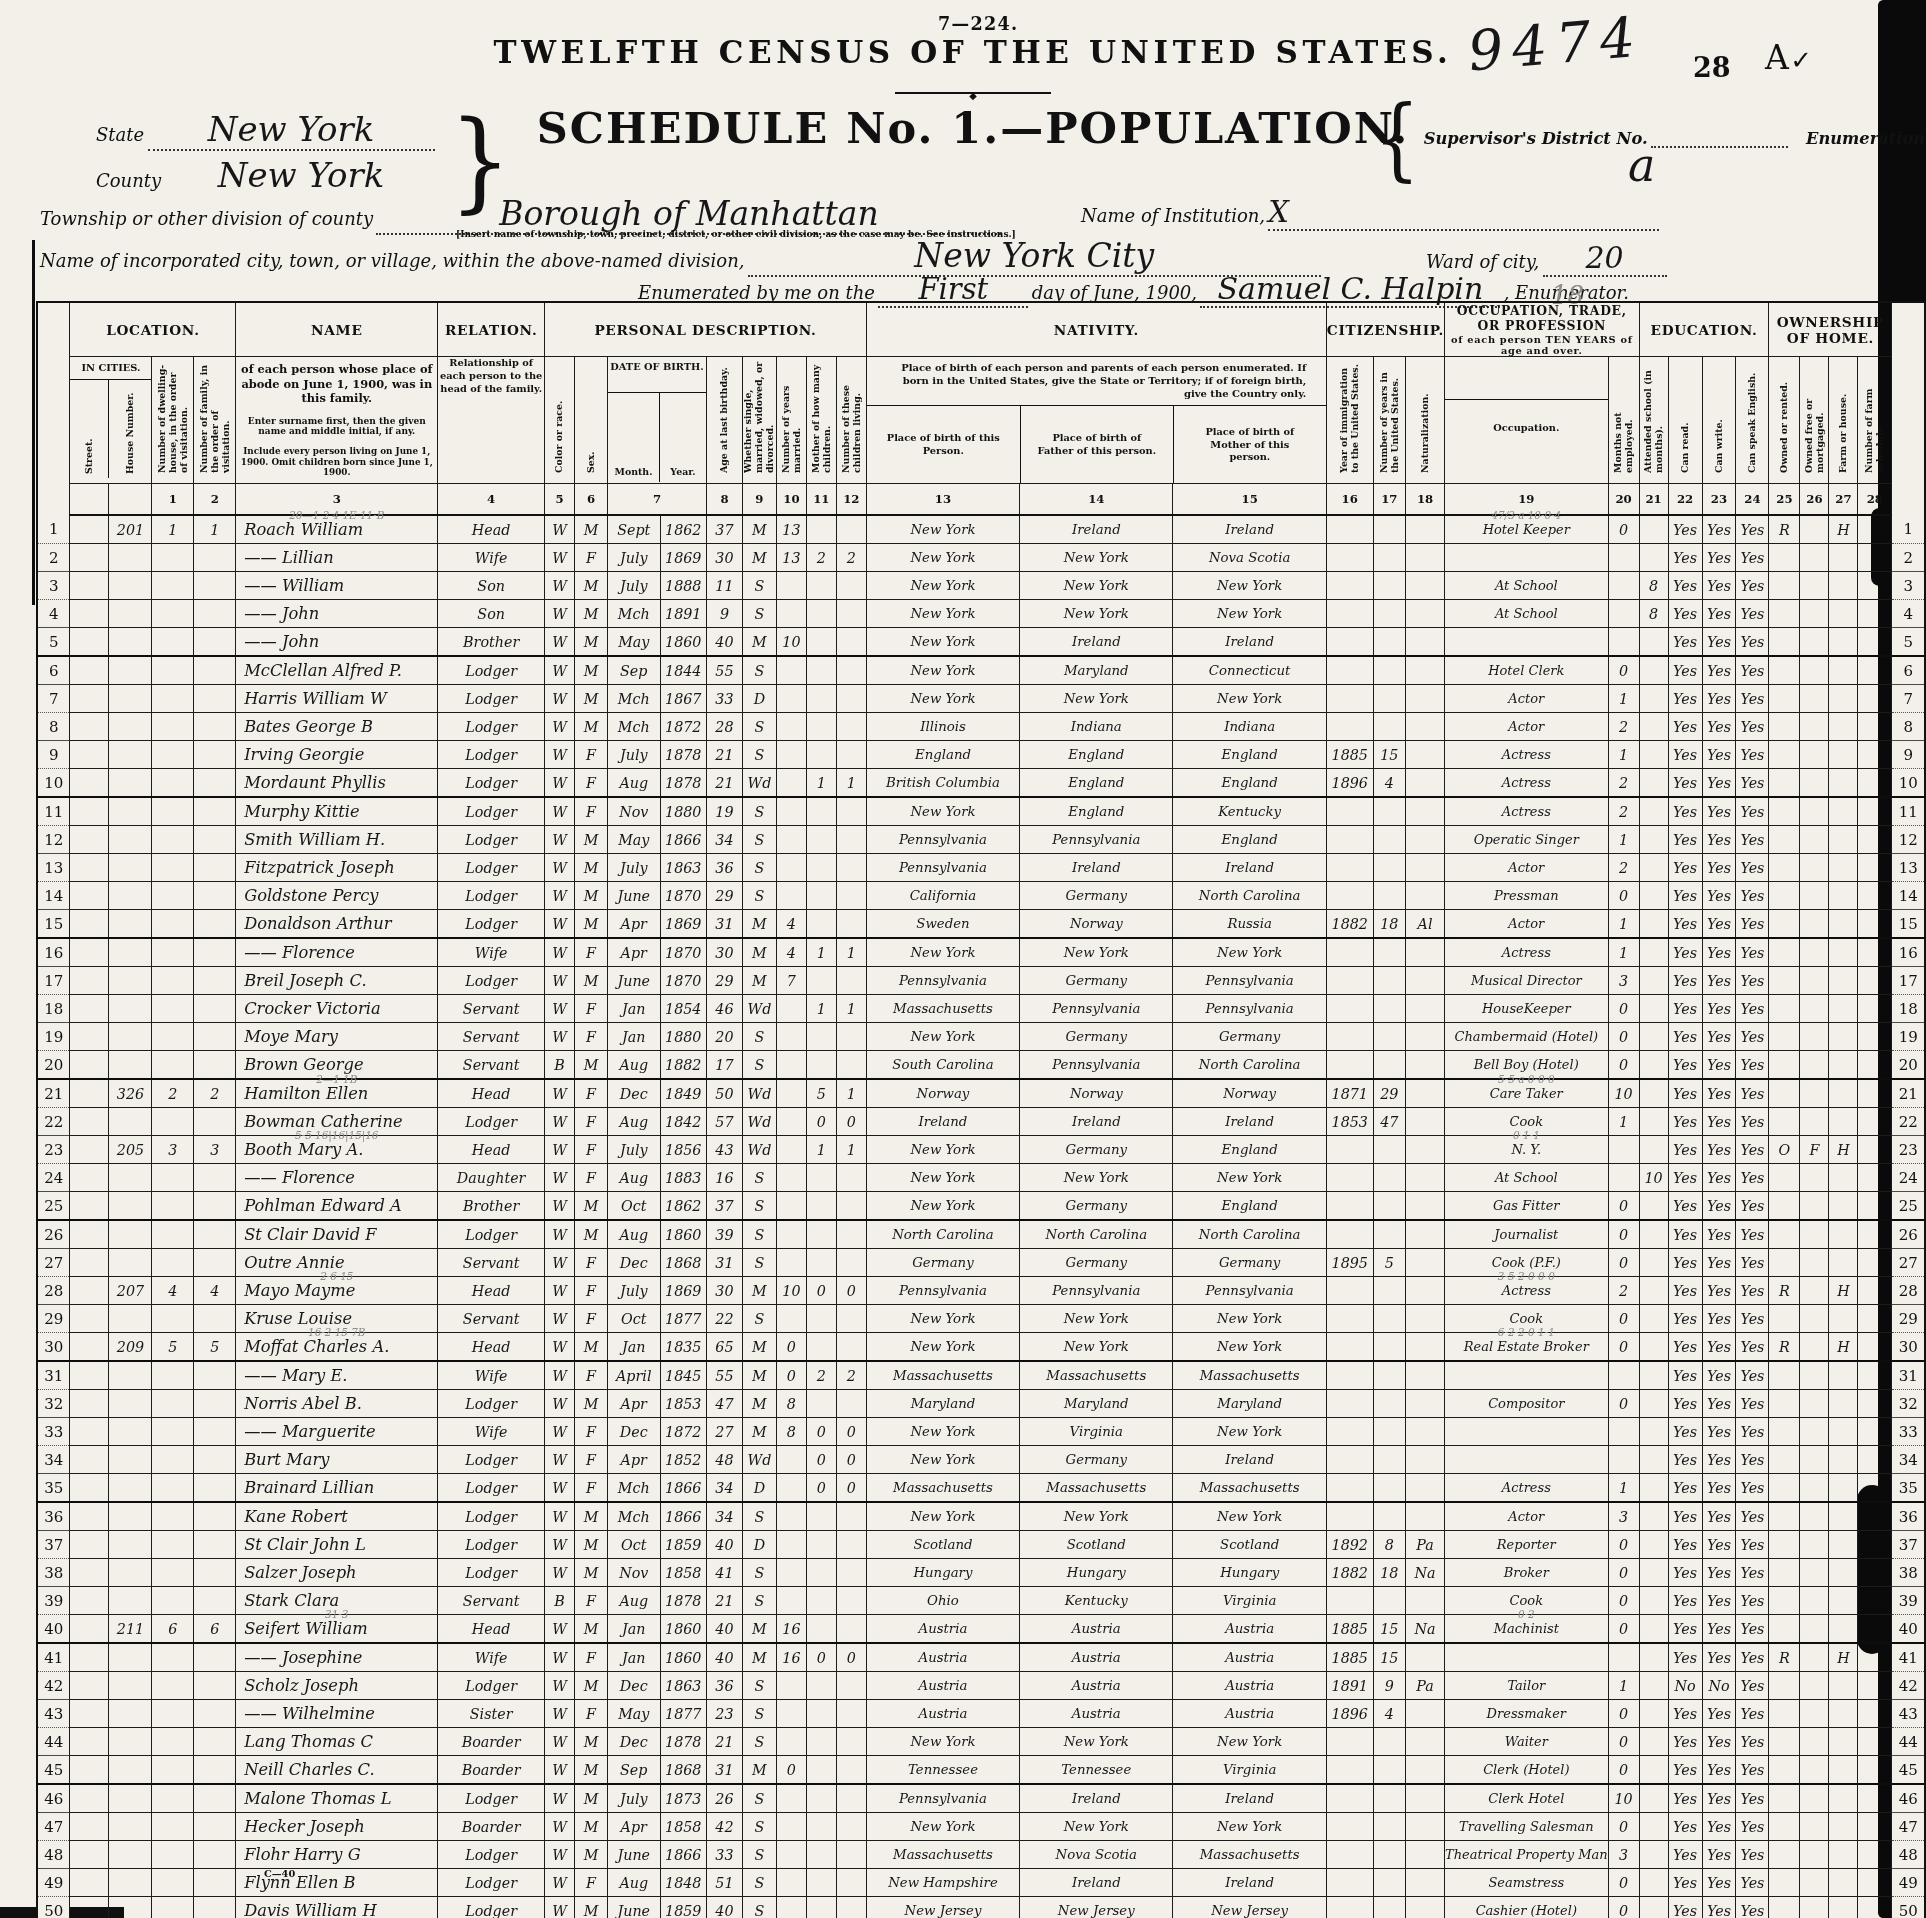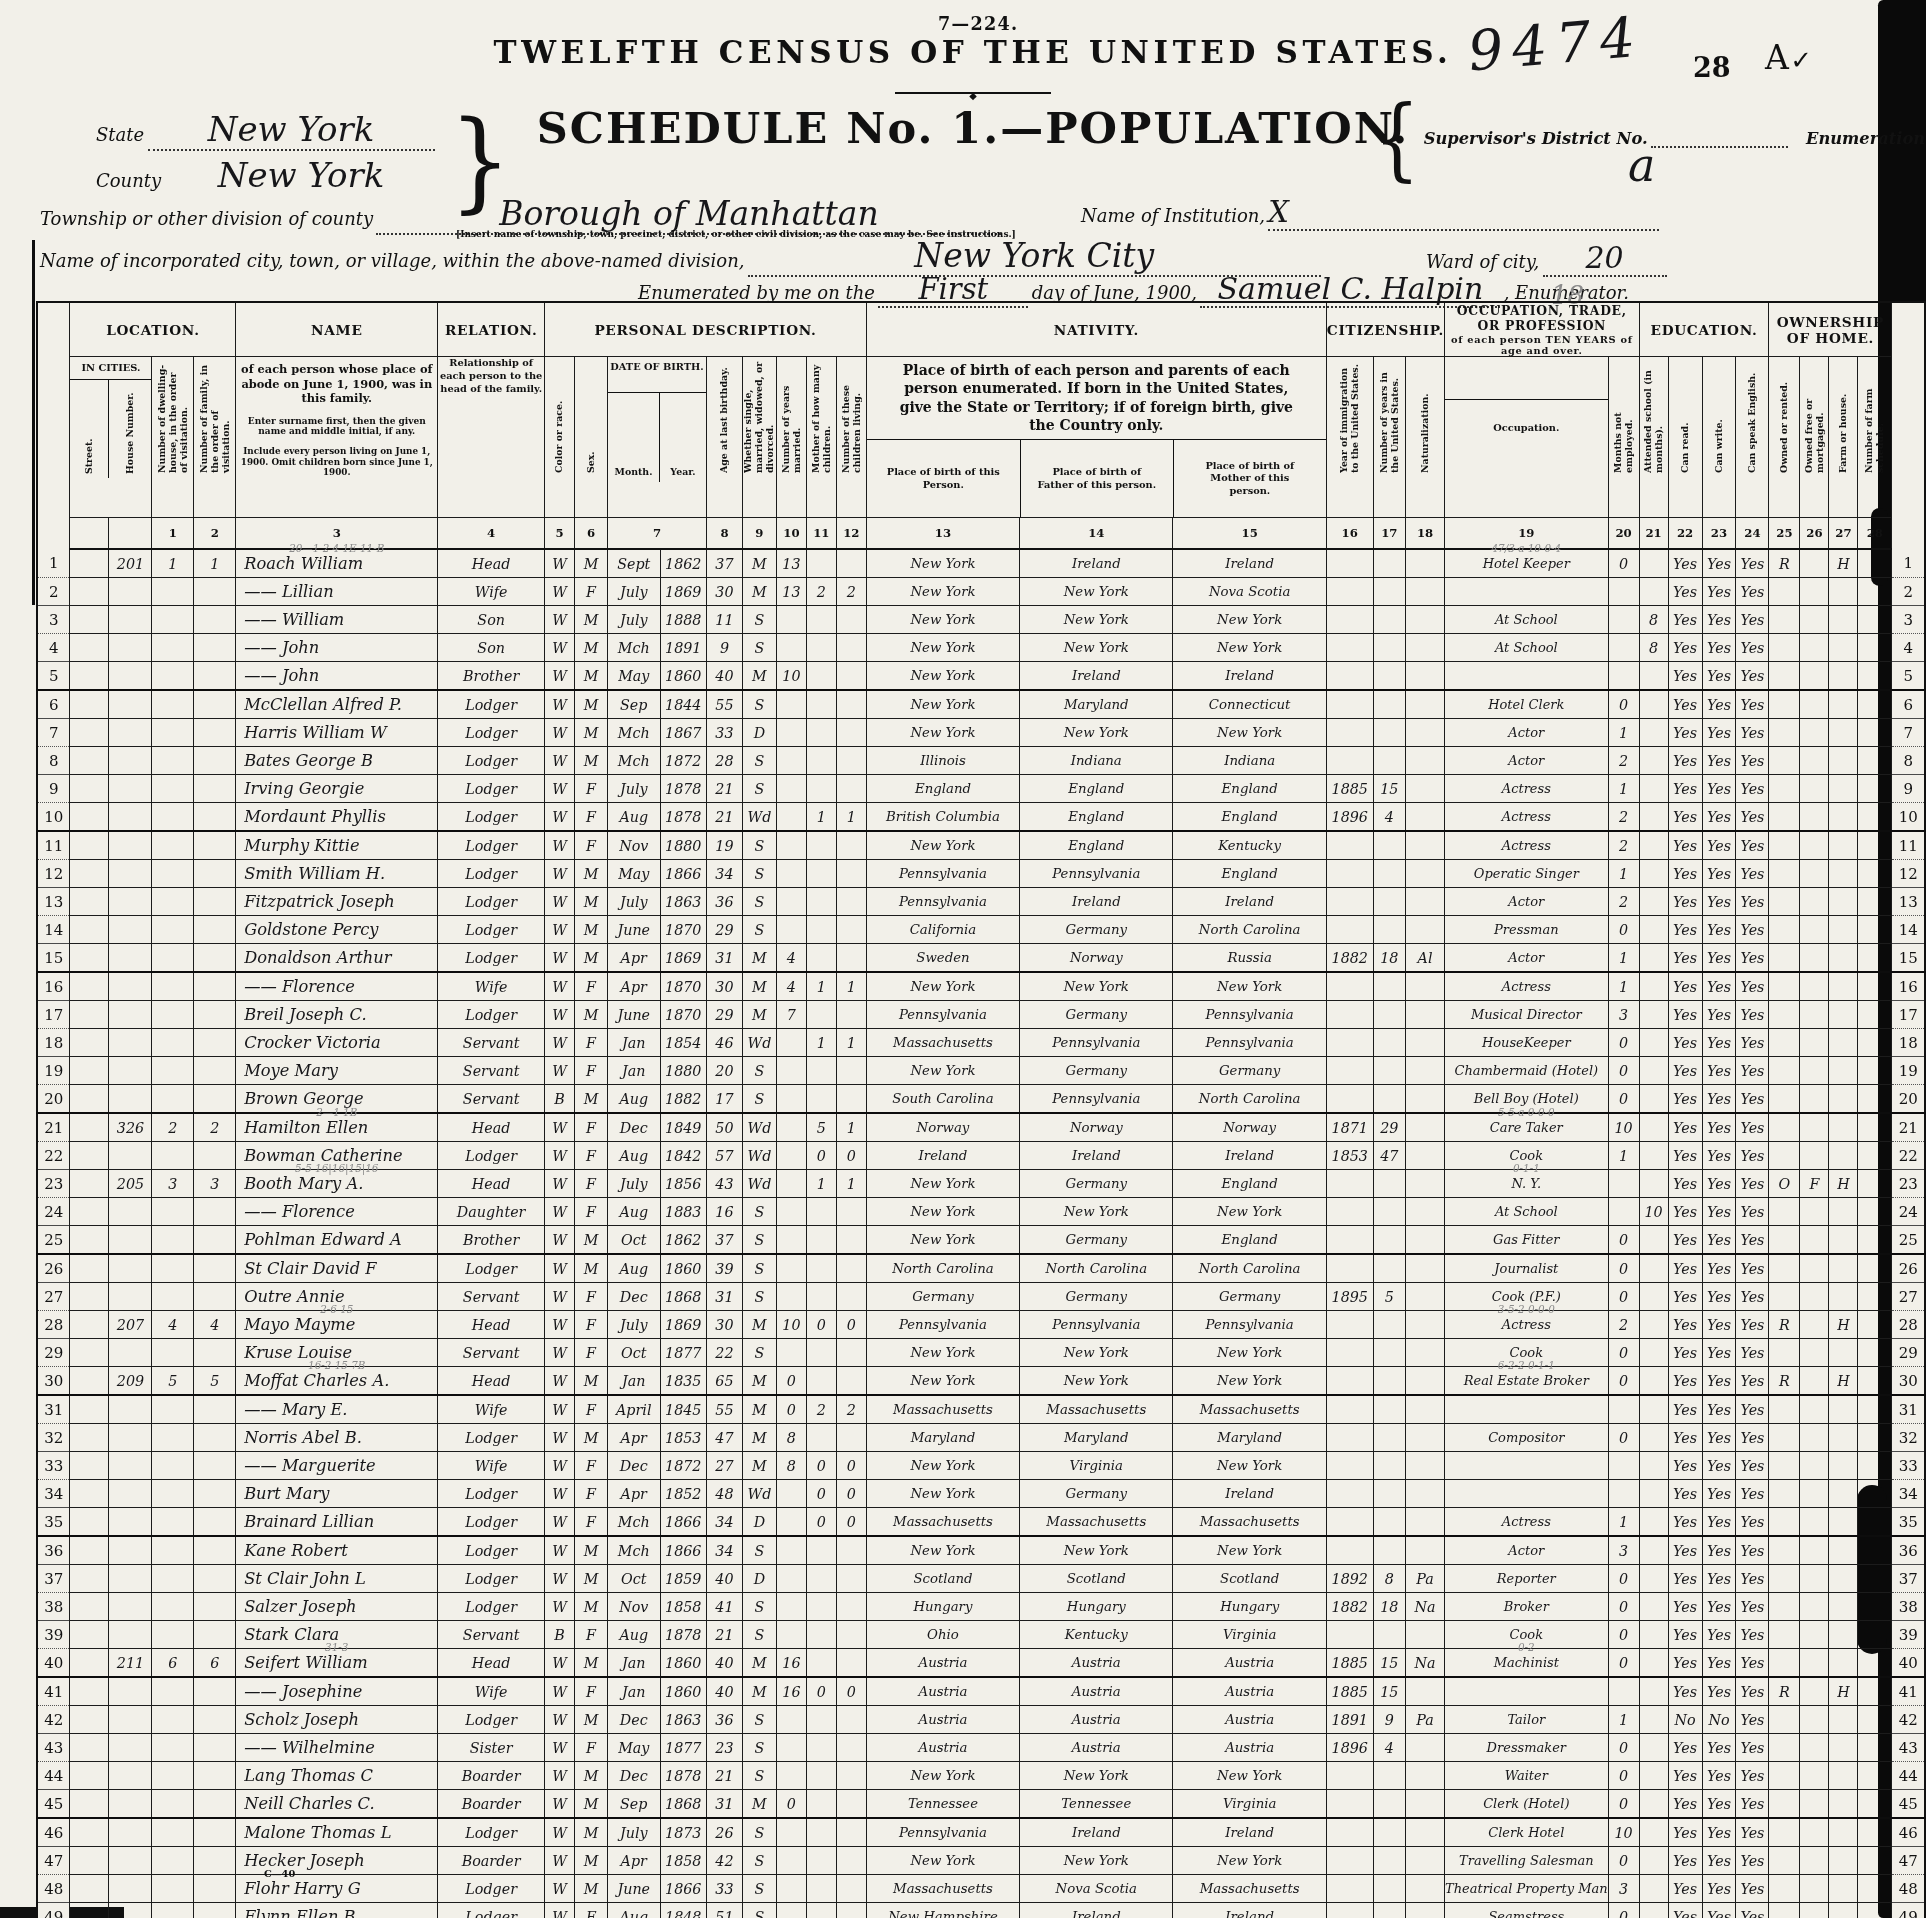--- a/index.html
+++ b/index.html
@@ -67,21 +67,21 @@
   .name-detail{font-weight:bold;text-align:center;padding:2.6px 6.5px;}
   .name-detail .big{font-size:11.4px;line-height:1.25;margin-top:5.2px;}
   .name-detail .n1{font-size:9px;margin-top:10.4px;line-height:1.2;}
   .name-detail .n2{font-size:8.8px;margin-top:9px;line-height:1.2;}
   .rel-detail{font-size:9.8px;text-align:center;padding-top:26px;line-height:1.3;}
   .dob-cell .dob-t{border-bottom:1px solid #111;height:31px;text-align:center;font-size:9.8px;padding-top:3.9px;}
   .dob-split{display:flex;height:89px;}
   .dob-split div{display:flex;align-items:flex-end;justify-content:center;font-size:9.4px;padding-bottom:5.2px;}
   .dob-split .m{width:51px;border-right:1px solid #111;}
   .dob-split .y{width:46px;}
-  .nat-cell .nat-note{border-bottom:1.3px solid #111;font-size:14px;font-weight:bold;text-align:center;
+  .nat-cell .nat-note{border-bottom:1.3px solid #111;font-size:10px;font-weight:bold;text-align:right;
      padding:3.9px 19.5px 5.2px 19.5px;white-space:normal;line-height:1.3;}
   .nat-boxes{display:flex;height:77px;}
   .nat-boxes div{width:153px;display:flex;align-items:center;justify-content:center;font-size:9.8px;
      white-space:normal;text-align:center;padding:0 15.6px;box-sizing:border-box;line-height:1.3;}
   .nat-boxes div + div{border-left:1px solid #111;}
   .occ-grp .t1{font-size:12.4px;}
   .occ-grp .t2{font-size:9.8px;font-weight:bold;margin-top:1.3px;}
   .occ-box{margin-top:42px;text-align:center;font-size:9.8px;border-top:1px solid #111;padding-top:22px;}
   tr.numrow td{height:30px;text-align:center;font-weight:bold;font-size:11.7px;border-top:1.3px solid #111;border-bottom:2px solid #111;}
   td.rn, th.rn{border:none !important;background:#f2f0e9;text-align:center;font-size:15px;font-weight:normal;}

